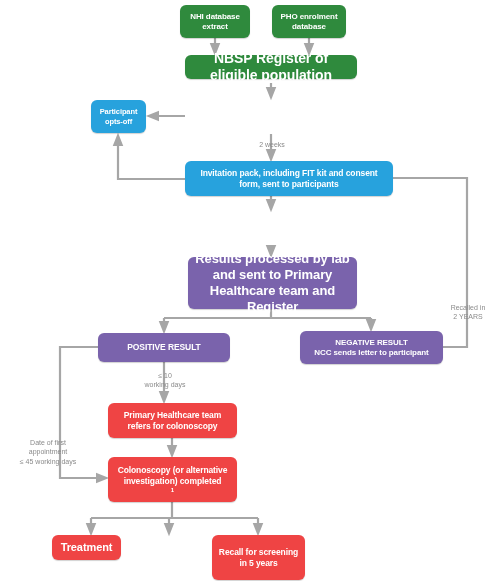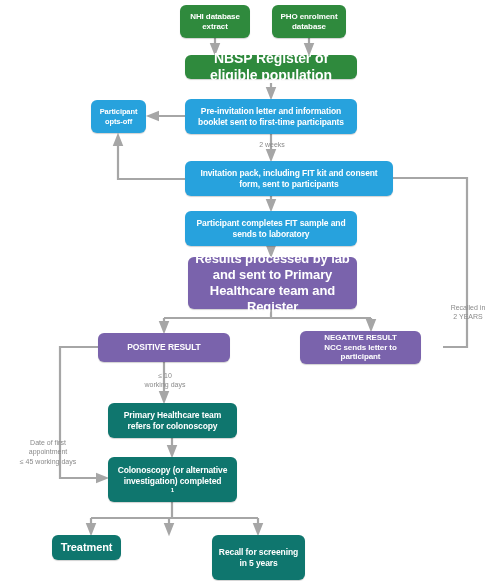--- a/index.html
+++ b/index.html
@@ -35,21 +35,21 @@
     line-height: 1.22;
     padding: 11px 4px;
     font-weight: bold;
     letter-spacing: -0.1px;
     box-shadow: 0 1px 1px rgba(0,0,0,0.18);
   }
   .node span { display: block; width: 100%; }
   .green  { background: #2f8a3d; }
   .blue   { background: #27a2dd; }
   .purple { background: #7a63ac; }
-  .red    { background: #0f766e; justify-content: center; }
+  .red    { background: #ef4444; justify-content: center; }
   .edge-label {
     position: absolute;
     color: #8a8a8a;
     font-size: 7px;
     line-height: 1.35;
     text-align: center;
     font-family: "Liberation Sans", sans-serif;
     white-space: pre-line;
   }
   .sup { font-size: 0.72em; vertical-align: super; }
@@ -110,37 +110,31 @@
   <div class="node green" style="left:272px; top:5px;   width:74px;  height:33px; font-size:8px;">
       <span>PHO enrolment database</span>
     </div>
   <div class="node green" style="left:185px; top:55px;  width:172px; height:24px; font-size:14px;">
       <span>NBSP Register of eligible population</span>
     </div>
 
   <div class="node blue" style="left:91px;  top:100px; width:55px;  height:33px; font-size:7.5px;">
       <span>Participant opts-off</span>
     </div>
-  <div class="node blue" style="left:185px; top:99px;  width:172px; height:35px; font-size:8.5px;">
-      <span>Pre-invitation letter and information booklet sent to first-time participants</span>
-    </div>
   <div class="node blue" style="left:185px; top:161px; width:208px; height:35px; font-size:8.5px;">
       <span>Invitation pack, including FIT kit and consent form, sent to participants</span>
-    </div>
-  <div class="node blue" style="left:185px; top:211px; width:172px; height:35px; font-size:8.5px;">
-      <span>Participant completes FIT sample and sends to laboratory</span>
     </div>
 
   <div class="node purple" style="left:188px; top:257px; width:169px; height:52px; font-size:13px;">
       <span>Results processed by lab and sent to Primary Healthcare team and Register</span>
     </div>
   <div class="node purple" style="left:98px;  top:333px; width:132px; height:29px; font-size:8.5px;">
       <span>POSITIVE RESULT</span>
     </div>
-  <div class="node purple" style="left:300px; top:331px; width:121px; height:33px; font-size:8px; white-space:pre-line;"><span>NEGATIVE RESULT
+  <div class="node purple" style="left:300px; top:331px; width:143px; height:33px; font-size:8px; white-space:pre-line;"><span>NEGATIVE RESULT
 NCC sends letter to participant</span></div>
 
   <div class="node red" style="left:108px; top:403px; width:129px; height:35px; font-size:8.5px;">
       <span>Primary Healthcare team refers for colonoscopy</span>
     </div>
   <div class="node red" style="left:108px; top:457px; width:129px; height:45px; font-size:8.5px;">
       <span>
         <span>Colonoscopy (or alternative investigation) completed</span>
         <span class="sup">1</span>
       </span>

